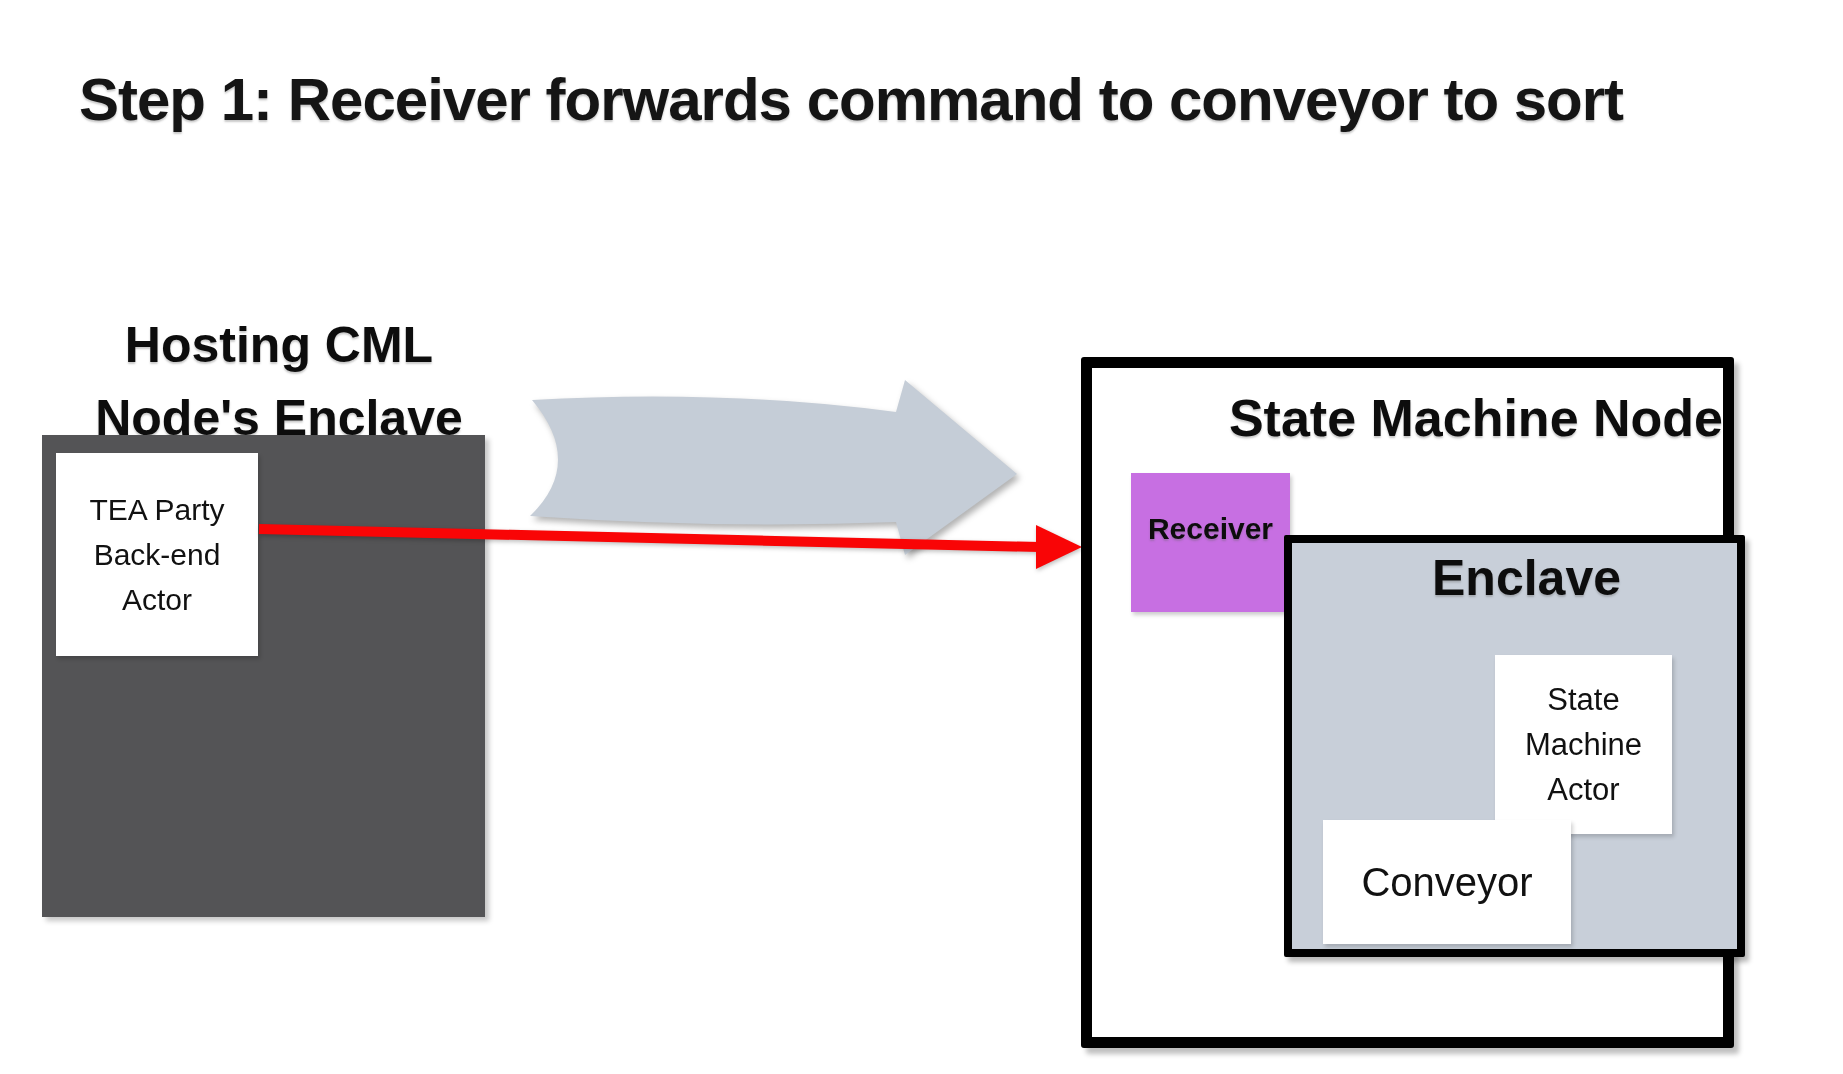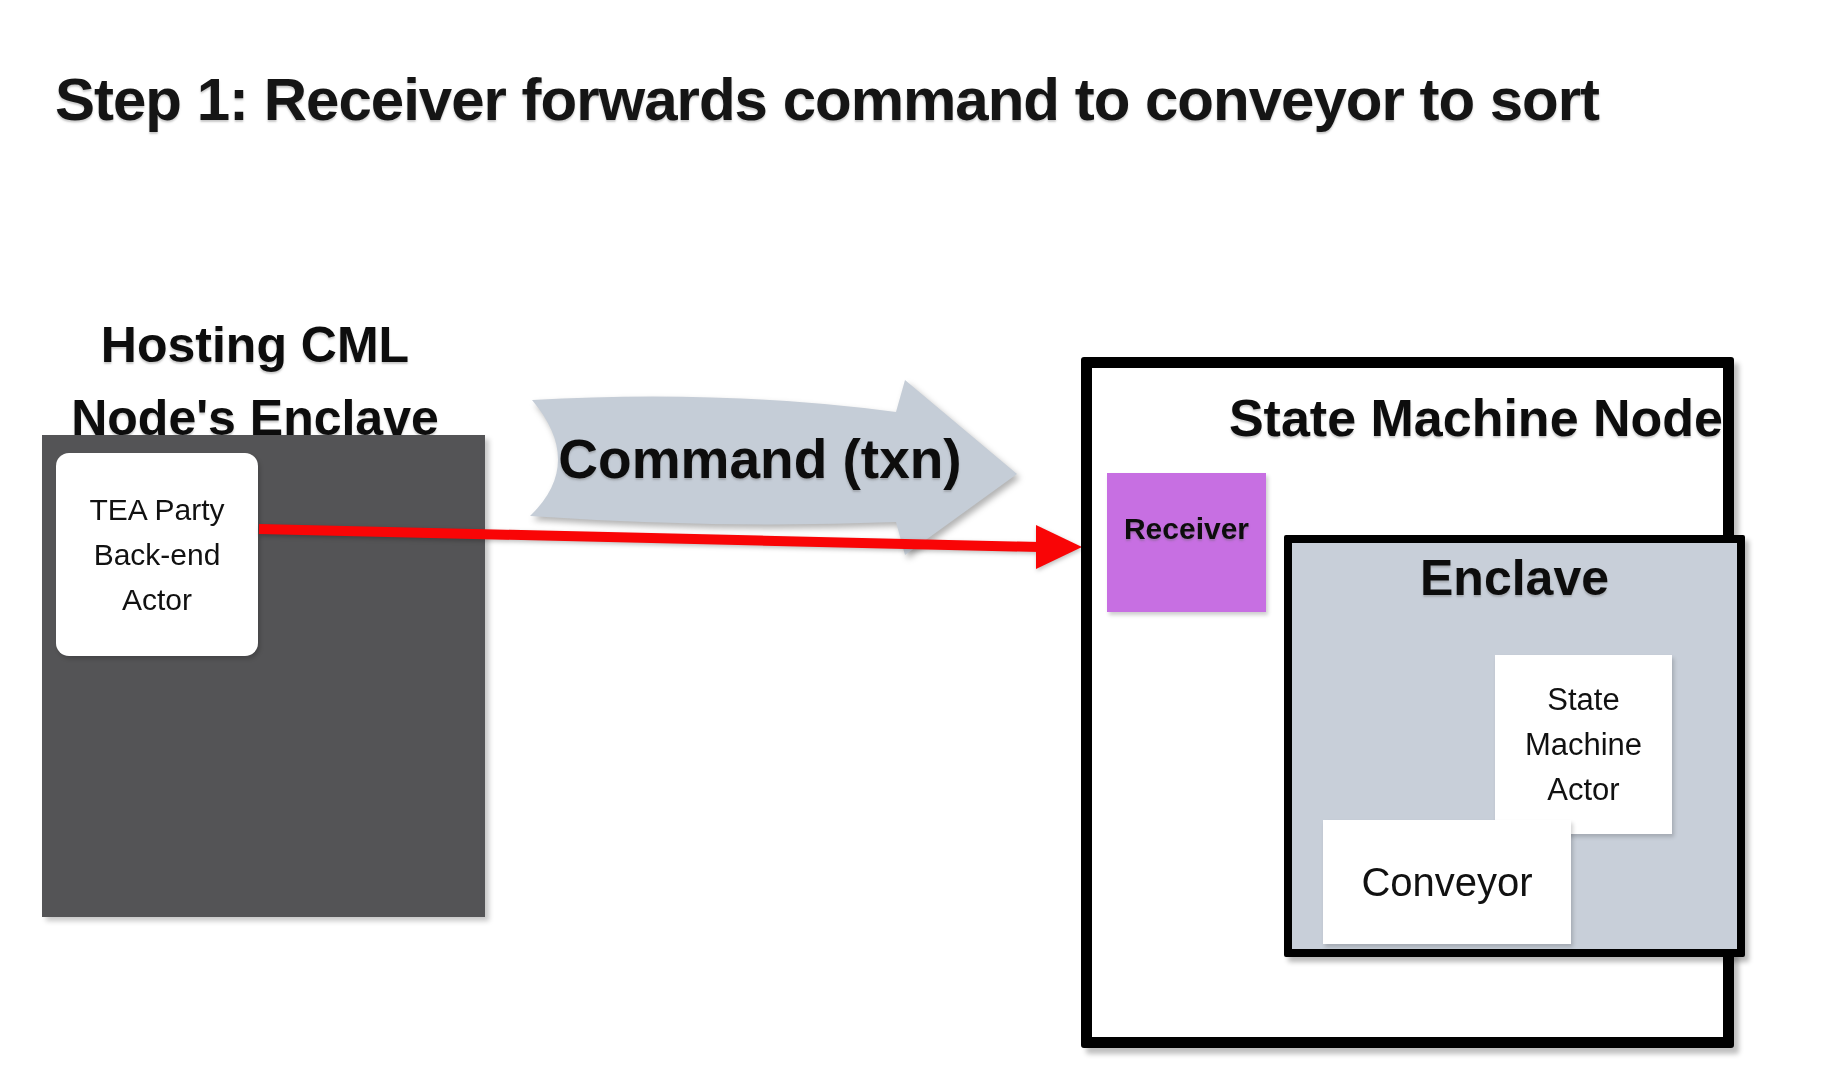--- a/index.html
+++ b/index.html
@@ -14,21 +14,21 @@
   }
   .canvas{
     position:relative;
     width:1843px;height:1074px;
     overflow:hidden;
     background:#ffffff;
     font-family:"Liberation Sans","DejaVu Sans",sans-serif;
     color:#111;
   }
   .abs{position:absolute;}
-  .shadow-text{text-shadow:0 2px 2px rgba(100,100,100,0.35);}
+  .shadow-text{text-shadow:0 2px 2px rgba(100,100,100,0.35);margin-left:24px;}
 
   .page-title{
     left:55px;top:70px;width:1760px;
     font-size:60px;font-weight:700;letter-spacing:-1px;
     line-height:1;color:var(--c-title-text,#151515);
     white-space:nowrap;
   }
 
   .hosting-label{
     left:30px;top:309px;width:450px;
@@ -41,21 +41,20 @@
     left:42px;top:435px;width:443px;height:482px;
     background:var(--c-dark-box,#545456);
     box-shadow:4px 4px 5px rgba(0,0,0,0.22);
   }
   .tea-box{
     left:56px;top:453px;width:202px;height:203px;
     background:#ffffff;
     display:flex;flex-direction:column;align-items:center;justify-content:center;
     font-size:30px;line-height:45px;text-align:center;color:#111;
     box-shadow:2px 3px 4px rgba(0,0,0,0.18);
-    border-radius:13px;
   }
 
   .cmd-arrow-svg{left:490px;top:355px;width:560px;height:240px;}
   .cmd-arrow-svg path{fill:var(--c-arrow-gray,#c5cdd7);}
   .cmd-label{
     left:525px;top:432px;width:470px;
     text-align:center;font-size:55px;font-weight:700;
     line-height:1;color:#0d0d0d;white-space:nowrap;
   }
 
@@ -128,21 +127,20 @@
   <div class="abs tea-box">
     <span>TEA Party</span>
     <span>Back-end</span>
     <span>Actor</span>
   </div>
 
   <svg class="abs cmd-arrow-svg" viewBox="0 0 560 240" style="filter:drop-shadow(3px 4px 3px rgba(0,0,0,0.3));">
     <path d="M 42 45 Q 230 34 406 57 L 415 25 L 527 119 L 415 200 L 406 167 Q 230 174 40 161 Q 95 108 42 45 Z"></path>
   </svg>
 
-  <div class="abs cmd-label shadow-text">Command (txn)</div>
 
   <svg class="abs red-arrow-svg" viewBox="0 0 860 90" style="filter:drop-shadow(1px 2px 2px rgba(0,0,0,0.25));">
     <line x1="19" y1="29" x2="800" y2="47"></line>
     <polygon points="796,25 842,47 796,69"></polygon>
   </svg>
 
   <div class="abs smn-box">
     <div class="smn-title shadow-text">State Machine Node</div>
   </div>
 

